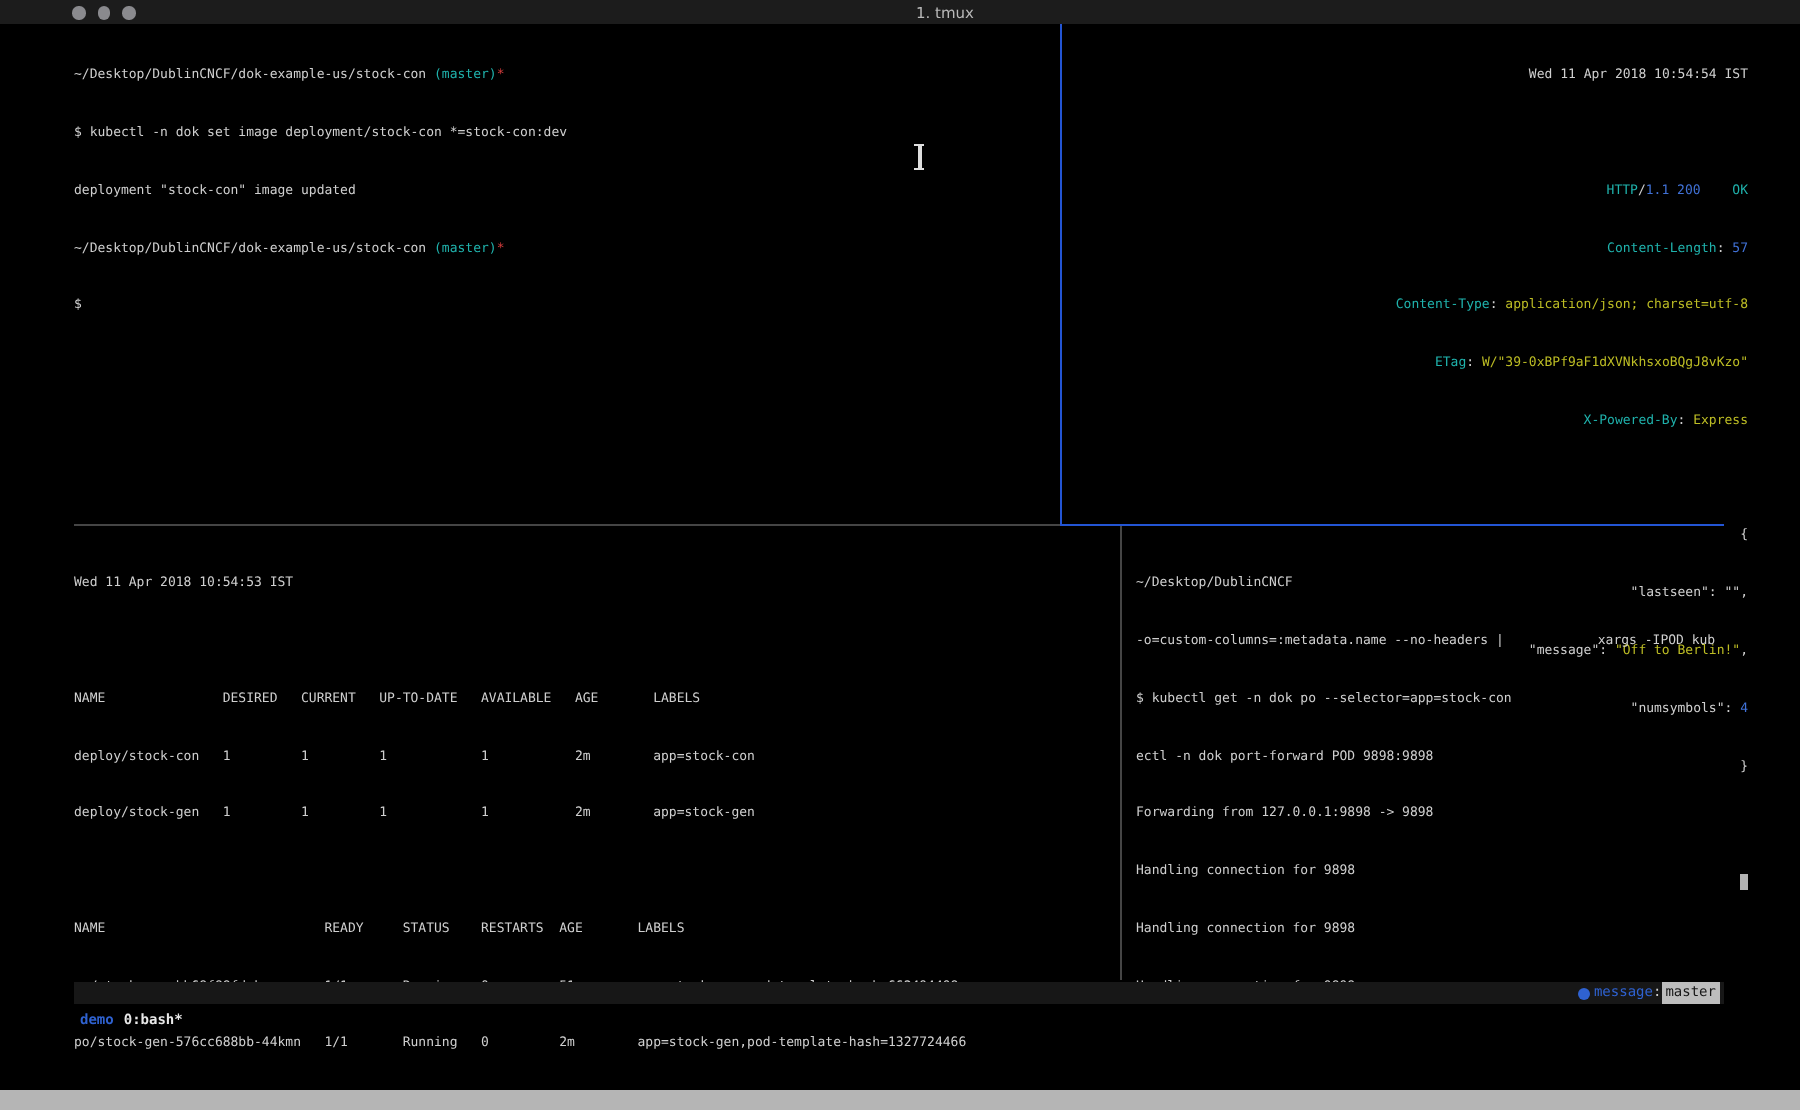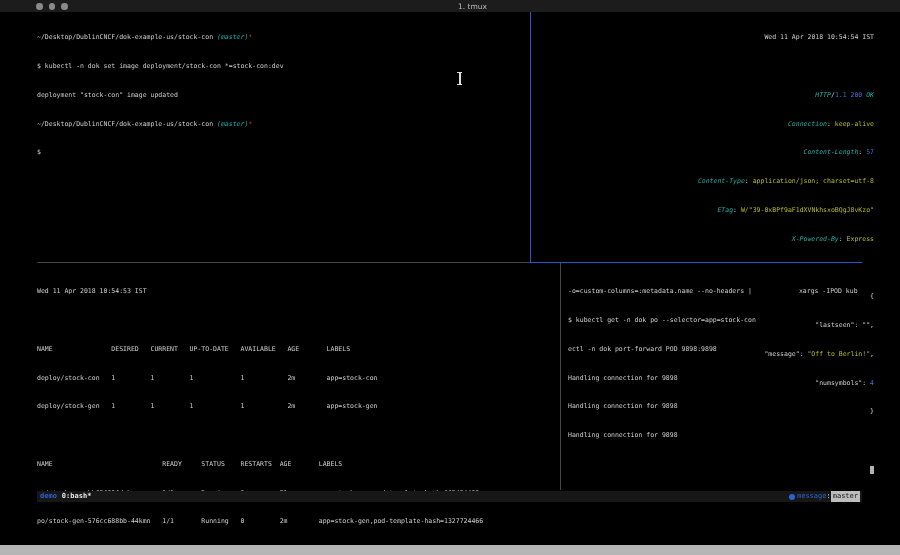--- a/index.html
+++ b/index.html
@@ -15,38 +15,38 @@
 
   
   .pane{position:absolute;font-size:6.5px;line-height:9.6px;color:#cfcfcf;white-space:pre;}
   .ln{height:9.6px;}
   #pane-tl{left:37px;top:14px;width:490px;}
   #pane-tr{left:550px;top:14px;width:324px;text-align:right;}
   #pane-bl{left:37px;top:268px;width:520px;}
   #pane-br{left:568px;top:268px;width:294px;}
 
   .wt{color:#cfcfcf;}
-  .cy{color:#1fb2ac;font-style:italic;}
+  .cy{color:#1fb2ac;}
   .yl{color:#bdbd24;}
   .bl{color:#4071d6;}
   .rd{color:#cd3a3a;}
-  .reason{padding-left:3.9px;}
+  .reason{padding-left:3.9px;margin-left:12px;}
 
   .cursor-block{display:inline-block;width:4.5px;height:8px;background:#b3b3b3;margin-top:1px;}
 
   
   .vdiv-top{position:absolute;left:530px;top:12px;width:1px;height:251px;background:#2355d4;}
   .hdiv-right{position:absolute;left:530px;top:262px;width:332px;height:1px;background:#2355d4;}
   .hdiv-left{position:absolute;left:37px;top:262px;width:493px;height:1px;background:#454545;}
   .vdiv-bottom{position:absolute;left:560px;top:263px;width:1px;height:227px;background:#454545;}
 
   
   #statusbar{position:absolute;left:37px;top:491px;width:825px;height:11px;background:#171717;
              font-size:7px;line-height:11px;white-space:pre;}
-  .sb-left{position:absolute;left:3px;top:0;}
+  .sb-left{position:absolute;left:3px;top:14px;}
   .sb-right{position:absolute;right:2px;top:0;display:flex;align-items:center;height:11px;}
   .bl2{color:#2f62d1;}
   .sb-session{font-weight:bold;}
   .sb-window{color:#e8e8e8;font-weight:bold;margin-left:5px;}
   .k8s-dot{display:inline-block;width:6px;height:6px;border-radius:50%;background:#2f62d1;margin-right:2px;}
   .ns-chip{background:#bdbdbd;color:#161616;padding:0 2px;}
 
   
   .desktop-edge{position:absolute;left:0;bottom:0;width:900px;height:10px;background:#b5b5b5;}
   .ibeam{position:absolute;left:456px;top:71px;width:7px;height:15px;}
@@ -71,21 +71,20 @@
   <div class="ln wt">$ kubectl -n dok set image deployment/stock-con *=stock-con:dev</div>
   <div class="ln wt">deployment "stock-con" image updated</div>
   <div class="ln"><span class="wt">~/Desktop/DublinCNCF/dok-example-us/stock-con</span><span class="cy"> (master)</span><span class="rd">*</span></div>
   <div class="ln wt">$</div>
 </div>
 
 <div class="pane" id="pane-tr">
   <div class="ln wt">Wed 11 Apr 2018 10:54:54 IST</div>
   <div class="ln"></div>
   <div class="ln"><span class="cy">HTTP</span><span class="wt">/</span><span class="bl">1.1 200</span><span class="cy reason">OK</span></div>
-  <div class="ln"><span class="cy">Connection</span><span class="wt">: </span><span class="yl">keep-alive</span></div>
   <div class="ln"><span class="cy">Content-Length</span><span class="wt">: </span><span class="bl">57</span></div>
   <div class="ln"><span class="cy">Content-Type</span><span class="wt">: </span><span class="yl">application/json; charset=utf-8</span></div>
   <div class="ln"><span class="cy">ETag</span><span class="wt">: </span><span class="yl">W/"39-0xBPf9aF1dXVNkhsxoBQgJ8vKzo"</span></div>
   <div class="ln"><span class="cy">X-Powered-By</span><span class="wt">: </span><span class="yl">Express</span></div>
   <div class="ln"></div>
   <div class="ln wt">{</div>
   <div class="ln"><span class="wt">    "lastseen"</span><span class="wt">: </span><span class="wt">""</span><span class="wt">,</span></div>
   <div class="ln"><span class="wt">    "message"</span><span class="wt">: </span><span class="yl">"Off to Berlin!"</span><span class="wt">,</span></div>
   <div class="ln"><span class="wt">    "numsymbols"</span><span class="wt">: </span><span class="bl">4</span></div>
   <div class="ln wt">}</div>
@@ -108,23 +107,25 @@
   <div class="ln wt">NAME                            READY     STATUS    RESTARTS  AGE       LABELS</div>
   <div class="ln wt">po/stock-con-bb68f88fd-kzsxz    1/1       Running   0         51s       app=stock-con,pod-template-hash=662494498</div>
   <div class="ln wt">po/stock-gen-576cc688bb-44kmn   1/1       Running   0         2m        app=stock-gen,pod-template-hash=1327724466</div>
   <div class="ln"></div>
   
   
   
 </div>
 
 <div class="pane" id="pane-br">
+  <div class="ln wt">~/Desktop/DublinCNCF</div>
   <div class="ln wt">-o=custom-columns=:metadata.name --no-headers |            xargs -IPOD kub</div>
   <div class="ln wt">$ kubectl get -n dok po --selector=app=stock-con</div>
   <div class="ln wt">ectl -n dok port-forward POD 9898:9898</div>
+  <div class="ln wt">Forwarding from 127.0.0.1:9898 -&gt; 9898</div>
   <div class="ln wt">Handling connection for 9898</div>
   <div class="ln wt">Handling connection for 9898</div>
   <div class="ln wt">Handling connection for 9898</div>
 </div>
 
 <div id="statusbar">
   <div class="sb-left"><span class="bl2 sb-session">demo</span><span class="sb-window">0:bash*</span></div>
   <div class="sb-right"><span class="k8s-dot"></span><span class="bl2">message</span><span class="wt">:</span><span class="ns-chip">master</span></div>
 </div>
 

